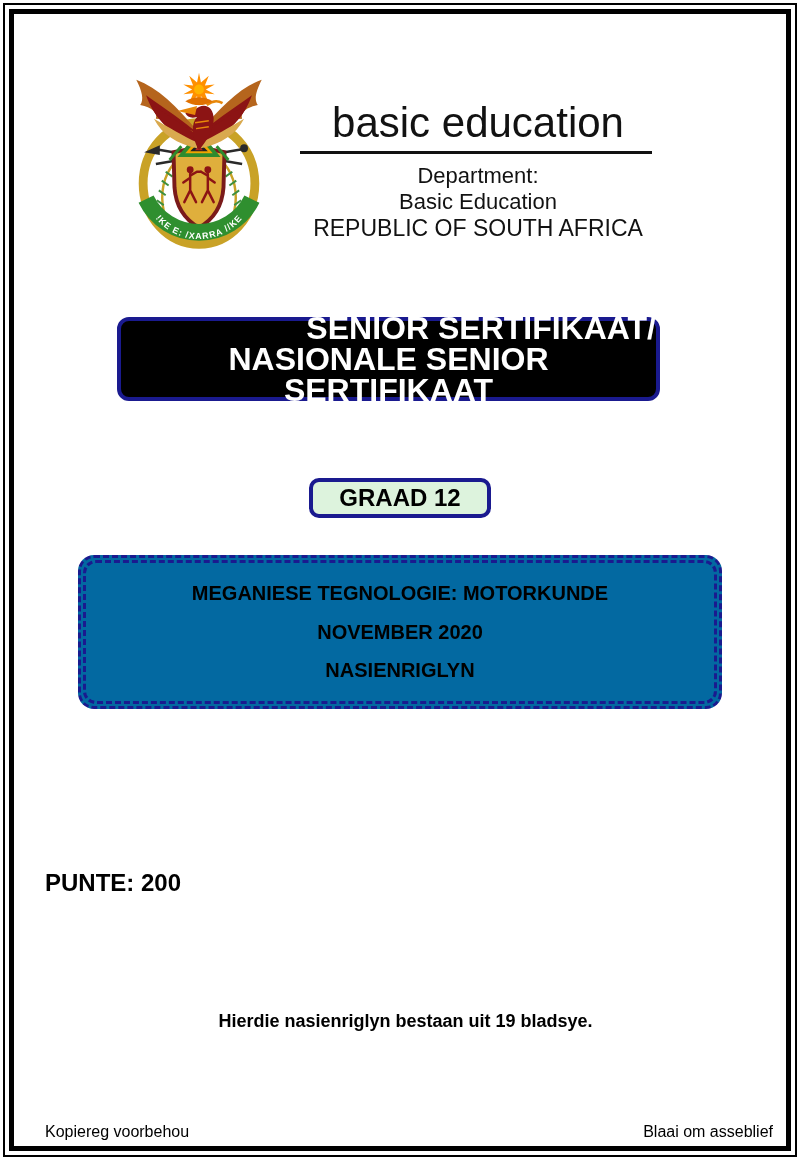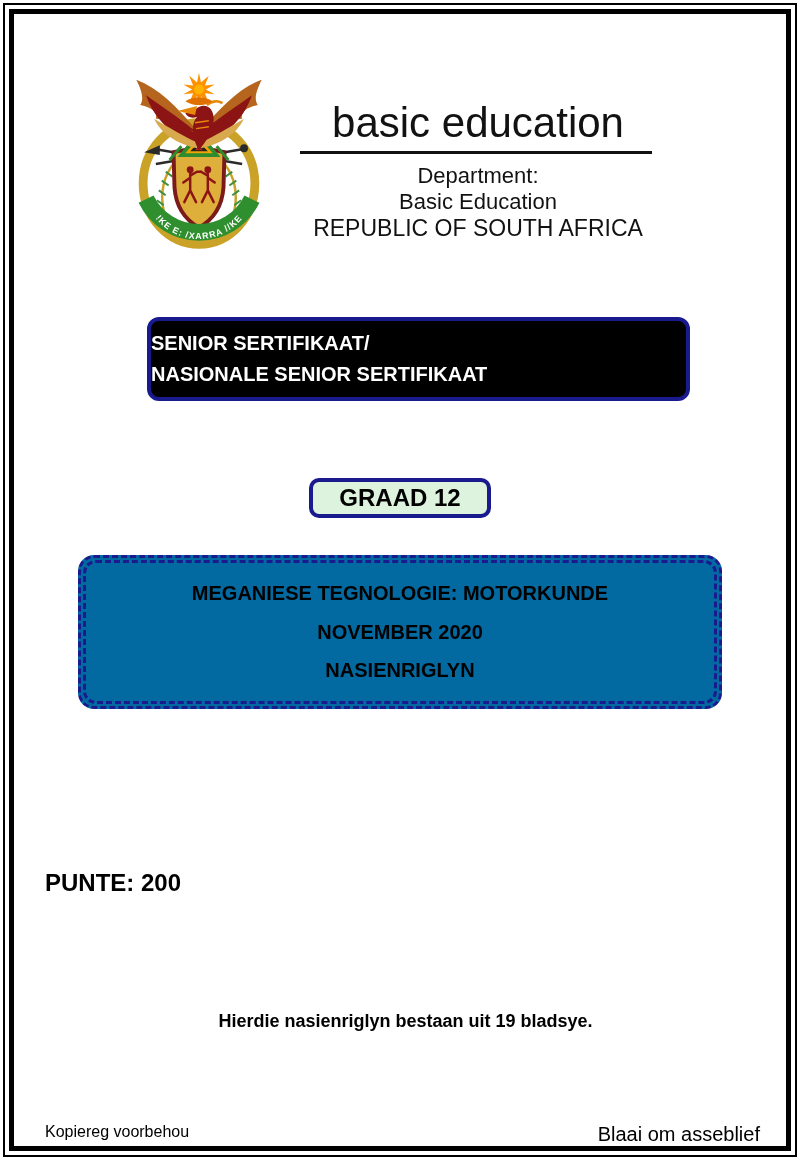--- a/index.html
+++ b/index.html
@@ -36,24 +36,23 @@
     margin-top: 5px; width: 352px; height: 3px; background: #121212;
   }
   .dept-lines { margin-top: 9px; font-size: 22px; line-height: 26px; color: #121212; }
   .dept-country { font-weight: normal; font-size: 23px; }
 
   .cert-banner {
     position: absolute; left: 117px; top: 317px; width: 543px; height: 84px;
     background: #000;
     border: 4px solid #1a1a8f;
     border-radius: 12px;
-    display: flex; flex-direction: column; justify-content: center; align-items: flex-start;
-    color: #fff; font-weight: bold; font-size: 20px; line-height: 31px;
+    display: flex; flex-direction: column; justify-content: center; align-items: flex-end;
+    color: #fff; font-weight: bold; font-size: 32px; line-height: 31px;
     text-align: center;
-    margin-left: 30px;
   }
   .grade-badge {
     position: absolute; left: 309px; top: 454px; width: 182px; height: 40px;
     background: #ddf3dd;
     border: 4px solid #1a1a8f;
     border-radius: 10px;
     display: flex; justify-content: center; align-items: center;
     font-weight: bold; font-size: 24px; color: #000; margin-top: 24px;
   }
   .exam-box {
@@ -77,22 +76,22 @@
   }
   .pages-note {
     position: absolute; left: 0; right: 0; top: 1011px;
     text-align: center; font-weight: bold; font-size: 18px; padding-left: 11px;
   }
   .footer-left {
     position: absolute; left: 45px; top: 1123px;
     font-size: 16px;
   }
   .footer-right {
-    position: absolute; right: 40px; top: 1123px;
-    font-size: 20px;
+    position: absolute; right: 27px; top: 1123px;
+    font-size: 16px;
   }
 </style>
 </head>
 <body>
 
 <div class="frame-outer"></div>
 <div class="frame-inner"></div>
 
 <svg class="logo" viewBox="0 0 160 200" aria-hidden="true">
 

